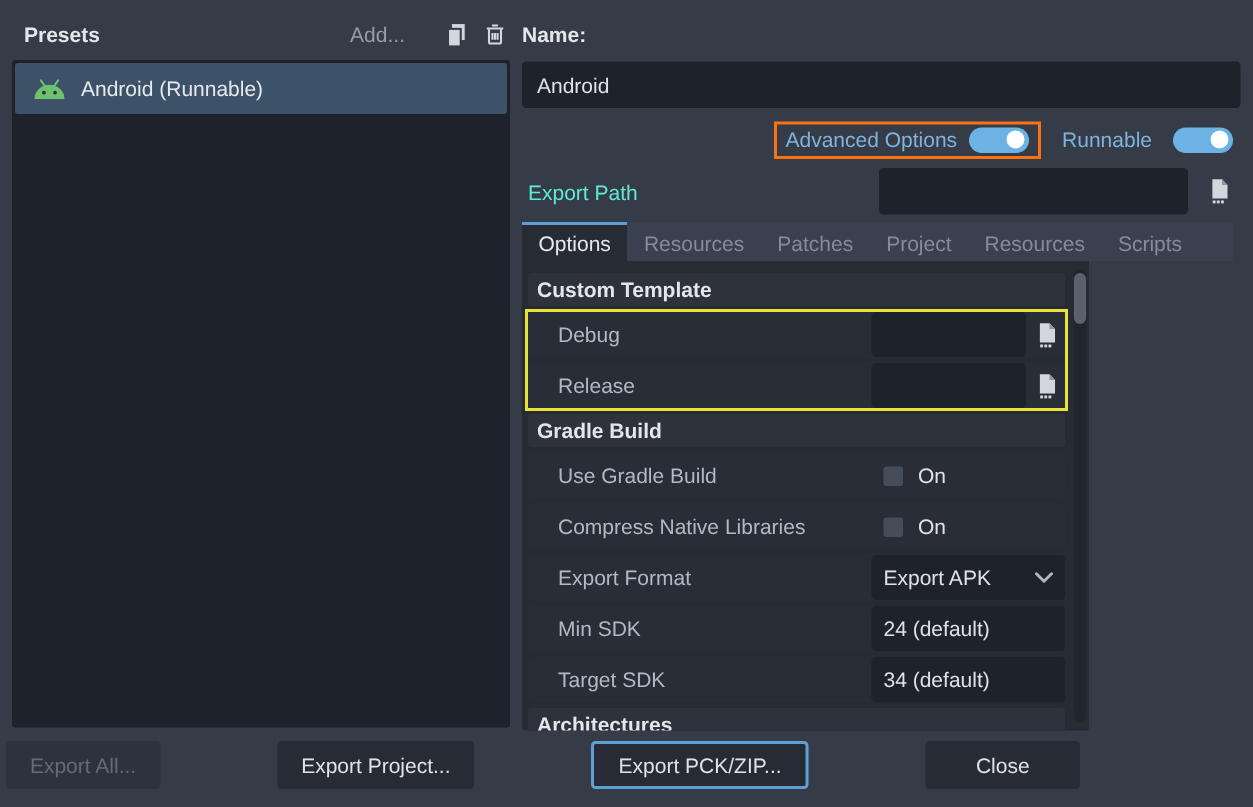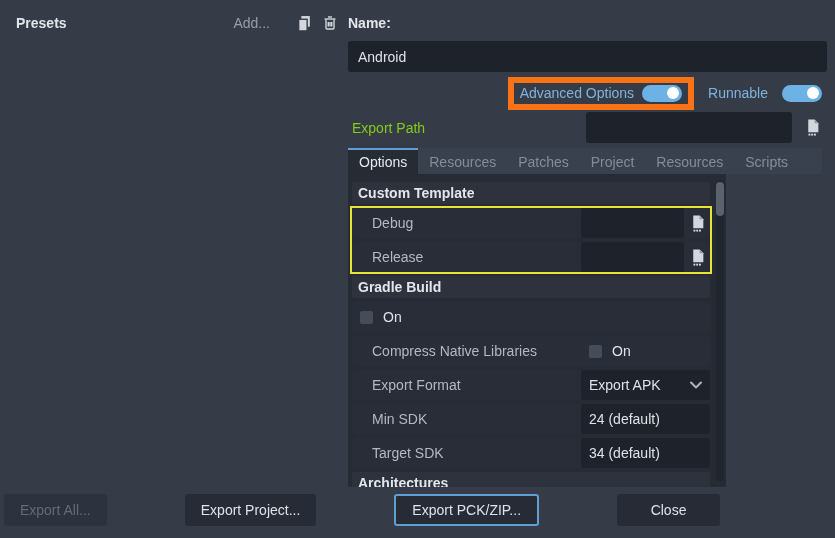--- a/index.html
+++ b/index.html
@@ -41,34 +41,34 @@
     position:absolute; left:0; top:41px; width:479px; height:31px;
     background:#1d222b; border:none; border-radius:3px;
     color:#dfe2e7; font:14px "Liberation Sans", sans-serif; padding:0 10px; outline:none;
   }
   .toggles-row {
     position:absolute; left:0; top:79px; width:474px; height:28px;
     display:flex; align-items:center; justify-content:flex-end; gap:14px;
   }
   .adv-box {
     display:inline-flex; align-items:center; gap:8px;
-    border:6px solid #f97316; padding:2px 6px;
+    border:2px solid #f97316; padding:2px 6px;
   }
   .toggle-label { color:#7fb3dd; }
   .toggle { position:relative; width:40px; height:17px; border-radius:9px; background:#6cb2e4; }
   .toggle::after {
     content:""; position:absolute; right:3px; top:2.5px; width:12px; height:12px;
     border-radius:50%; background:#ffffff;
   }
 
   .export-path-row {
     position:absolute; left:4px; top:112px; width:475px; height:31px;
     display:flex; align-items:center;
   }
-  .export-path-label { color:#84cc16;text-align:right; }
+  .export-path-label { color:#5eead4;text-align:right; }
   .export-path-row .spacer { flex:1; }
   .export-path-input {
     width:206px; height:31px; background:#1d222b; border:none; border-radius:3px;
     color:#dfe2e7; font:14px "Liberation Sans", sans-serif; padding:0 8px; outline:none;
   }
   .browse-btn {
     width:30px; height:31px; margin-left:5px; border-radius:3px;
     display:flex; align-items:center; justify-content:center;
   }
 
@@ -166,20 +166,32 @@
         <path d="M2.5 4h11"></path>
         <path d="M6 2h4"></path>
         <path d="M4 4.5v8.5a1 1 0 0 0 1 1h6a1 1 0 0 0 1-1V4.5" fill="none"></path>
         <path d="M6.3 7v4.5"></path>
           <path d="M8 7v4.5"></path>
           <path d="M9.7 7v4.5"></path>
       </svg>
     </span>
   </div>
 
+  <div class="preset-list">
+    <div class="preset-item">
+      <svg width="22" height="15" viewBox="0 0 22 15">
+        <path d="M1 14 a10 9.5 0 0 1 20 0 z" fill="#6dc26d"></path>
+        <line x1="5.2" y1="1.5" x2="7.6" y2="5" stroke="#6dc26d" stroke-width="1.4" stroke-linecap="round"></line>
+        <line x1="16.8" y1="1.5" x2="14.4" y2="5" stroke="#6dc26d" stroke-width="1.4" stroke-linecap="round"></line>
+        <circle cx="7.3" cy="9.8" r="1.25" fill="#2a3140"></circle>
+        <circle cx="14.7" cy="9.8" r="1.25" fill="#2a3140"></circle>
+      </svg>
+      <span>Android (Runnable)</span>
+    </div>
+  </div>
 
   <div class="detail">
     <div class="name-label">Name:</div>
     <input class="name-input" type="text" value="Android" style="">
 
     <div class="toggles-row">
       <span class="adv-box">
         <span class="toggle-label">Advanced Options</span>
         <span class="toggle"></span>
       </span>
@@ -245,20 +257,21 @@
               </svg>
             </span>
           </div>
         </div>
 
         <div class="section-header">
           <span>Gradle Build</span>
         </div>
 
         <div class="prop-row">
+          <span class="prop-label">Use Gradle Build</span>
           <span class="prop-value plain">
             <span class="checkbox"></span>
             <span>On</span>
           </span>
         </div>
 
         <div class="prop-row">
           <span class="prop-label">Compress Native Libraries</span>
           <span class="prop-value plain">
             <span class="checkbox"></span>

